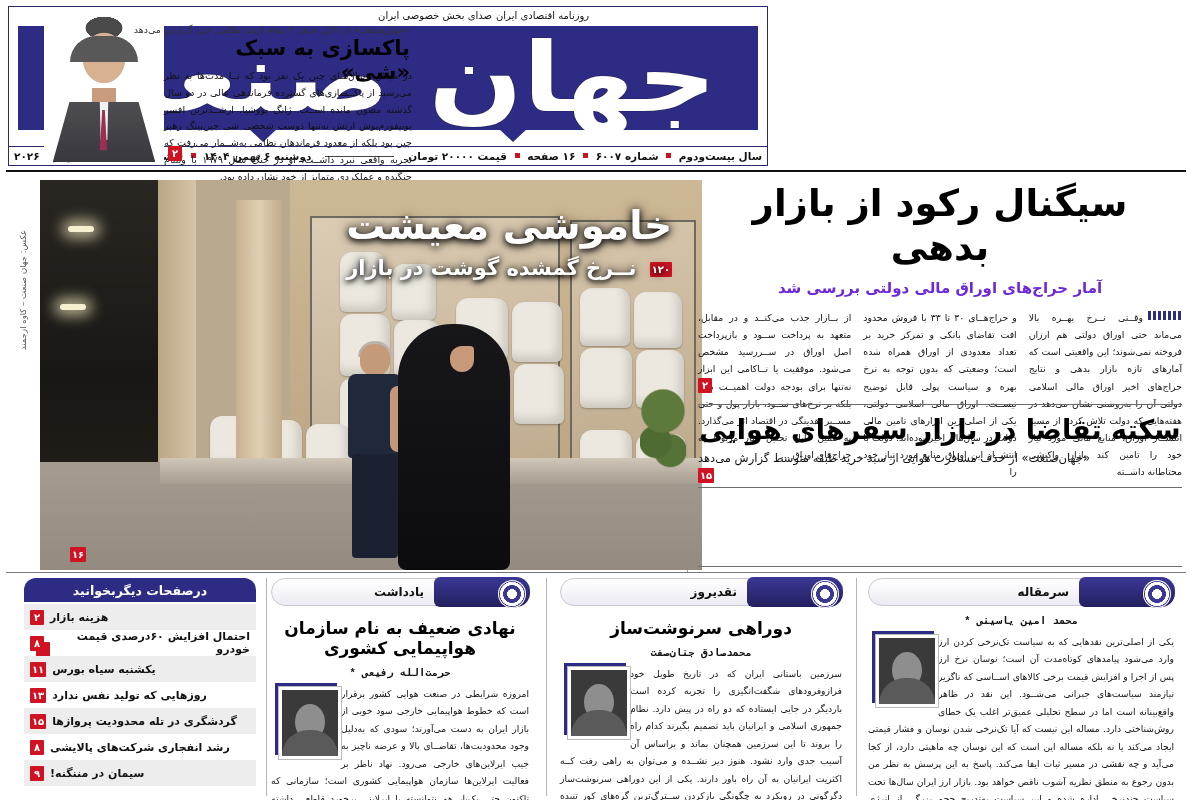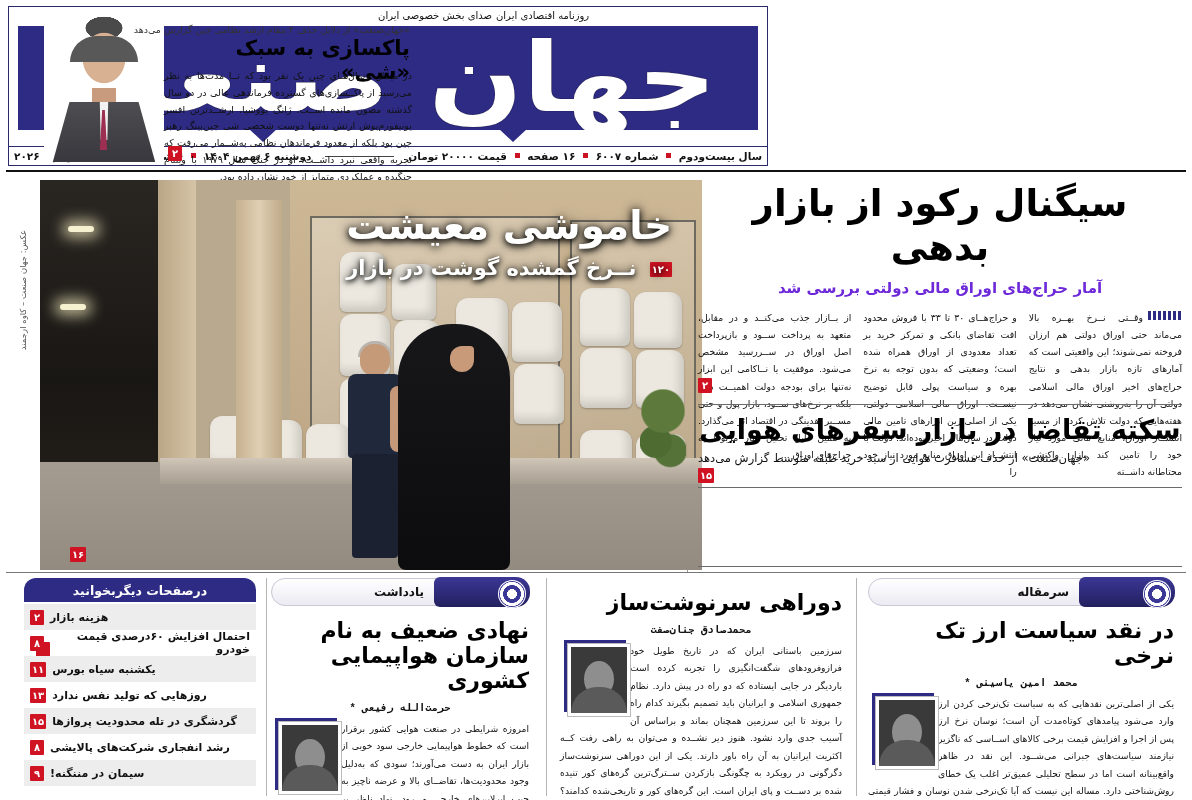--- a/index.html
+++ b/index.html
@@ -273,21 +273,21 @@
   .bbox-header .tab-icon{
     position:absolute; right:2px; top:1px; width:28px; height:28px; border-radius:50%;
     background:radial-gradient(circle at 50% 50%, #fff 0 24%, #3b3796 26% 44%, #fff 46% 60%, #3b3796 62% 100%);
     box-shadow:0 0 0 1px #fff inset;
   }
   .bbox-header .tab-label{
     position:absolute; right:104px; top:6px;
     font-size:12px; font-weight:bold; color:#111;
   }
   .bbox-title{
-    margin-top:12px; font-size:22px; font-weight:bold; text-align:right; color:#000;
+    margin-top:12px; font-size:17px; font-weight:bold; text-align:center; color:#000;
   }
   .bbox-author{
     margin-top:8px; font-size:10.5px; text-align:center; color:#111; font-weight:600;font-family:Liberation Mono, monospace;
   }
   .bbox-body{
     margin-top:6px; font-size:9.2px; line-height:1.9; text-align:justify; color:#111;
     position:relative;
   }
   .author-photo{
     float:left; width:62px; height:72px; margin:2px 0 4px 8px;
@@ -520,38 +520,42 @@
     <div class="bbox-body">
       <div class="author-photo">
         <div class="fhead"></div>
         <div class="fbody"></div>
       </div>
       <span>امروزه شرایطی در صنعت هوایی کشور برقرار است که خطوط هواپیمایی خارجی سود خوبی از بازار ایران به دست می‌آورند؛ سودی که به‌دلیل وجود محدودیت‌ها، تقاضــای بالا و عرضه ناچیز به جیب ایرلاین‌های خارجی می‌رود. نهاد ناظر بر فعالیت ایرلاین‌ها سازمان هواپیمایی کشوری است؛ سازمانی که تاکنون حتی یک‌بار هم نتوانسته با ایرلاینی برخورد قاطعی داشته باشد. پرسشی که در شرایط امروز مطرح بوده آن است که چرا باید در میان آژانس‌ها و ایرلاین‌ها تعداد محدودی از آنها بتوانند از امکانات استفاده کنند؟ چنانچه این امر خلاف و خطاست، برای همه است. اگر قرار است امکاناتی برای انجام امور فراهم شود باید برای همه اینگونه باشد. به‌طور کلی می‌توان گفت که ضعف در نهادهای نظارتی است، مگر ممکن است که یک ایرلاین داخلی یا خارجی با خیال راحت در برابر قانون گردن‌کشی کند، سوداگری و سرپیچی از قانون زمانی اتفاق</span>
     </div>
   </div>
 
   <div class="bbox" style="left:560px; width:282px;">
+    <div class="bbox-header">
+      <div class="tab"></div>
+      <div class="tab-icon"></div>
+      <div class="tab-label">نقدیروز</div>
+    </div>
     <div class="bbox-title">دوراهی سرنوشت‌ساز</div>
     <div class="bbox-author">محمدصادق جنان‌صفت</div>
     <div class="bbox-body">
       <div class="author-photo">
         <div class="fhead"></div>
         <div class="fbody"></div>
       </div>
       <span>سرزمین باستانی ایران که در تاریخ طویل خود فرازوفرودهای شگفت‌انگیزی را تجربه کرده است باردیگر در جایی ایستاده که دو راه در پیش دارد. نظام جمهوری اسلامی و ایرانیان باید تصمیم بگیرند کدام راه را بروند تا این سرزمین همچنان بماند و براساس آن آسیب جدی وارد نشود. هنوز دیر نشــده و می‌توان به راهی رفت کــه اکثریت ایرانیان به آن راه باور دارند. یکی از این دوراهی سرنوشت‌ساز دگرگونی در رویکرد به چگونگی بازکردن ســترگ‌ترین گره‌های کور تنیده شده بر دســت و پای ایران است. این گره‌های کور و تاریخی‌شده کدامند؟ برای شناخت و شناساندن آنها می‌توان به داوری‌های گوناگون داخل و خارج از کشــور برگشت. این نوشته به یک پژوهش انجام شده</span>
     </div>
   </div>
 
   <div class="bbox" style="left:868px; width:306px;">
     <div class="bbox-header">
       <div class="tab"></div>
       <div class="tab-icon"></div>
       <div class="tab-label">سرمقاله</div>
     </div>
-    <div class="bbox-title">در نقد سیاست ارز تک نرخی</div>
     <div class="bbox-author">محمد امین یاسینی *</div>
     <div class="bbox-body">
       <div class="author-photo">
         <div class="fhead"></div>
         <div class="fbody"></div>
       </div>
       <span>یکی از اصلی‌ترین نقدهایی که به سیاست تک‌نرخی کردن ارز وارد می‌شود پیامدهای کوتاه‌مدت آن است؛ نوسان نرخ ارز پس از اجرا و افزایش قیمت برخی کالاهای اســاسی که ناگزیر نیازمند سیاست‌های جبرانی می‌شــود. این نقد در ظاهر واقع‌بینانه است اما در سطح تحلیلی عمیق‌تر اغلب یک خطای روش‌شناختی دارد. مساله این نیست که آیا تک‌نرخی شدن نوسان و فشار قیمتی ایجاد می‌کند یا نه بلکه مساله این است که این نوسان چه ماهیتی دارد، از کجا می‌آید و چه نقشی در مسیر ثبات ایفا می‌کند. پاسخ به این پرسش به نظر من بدون رجوع به منطق نظریه آشوب ناقص خواهد بود. بازار ارز ایران سال‌ها تحت سیاست چندنرخی اداره شده و این سیاست به‌تدریج حجم بزرگی از انرژی نابســامانی را در دل اقتصاد انباشــته کرده است. نرخ‌های دستوری و ترجیحی بخشی از فشار واقعی بازار را پنهان کرده‌اند.</span>
     </div>
   </div>
 

